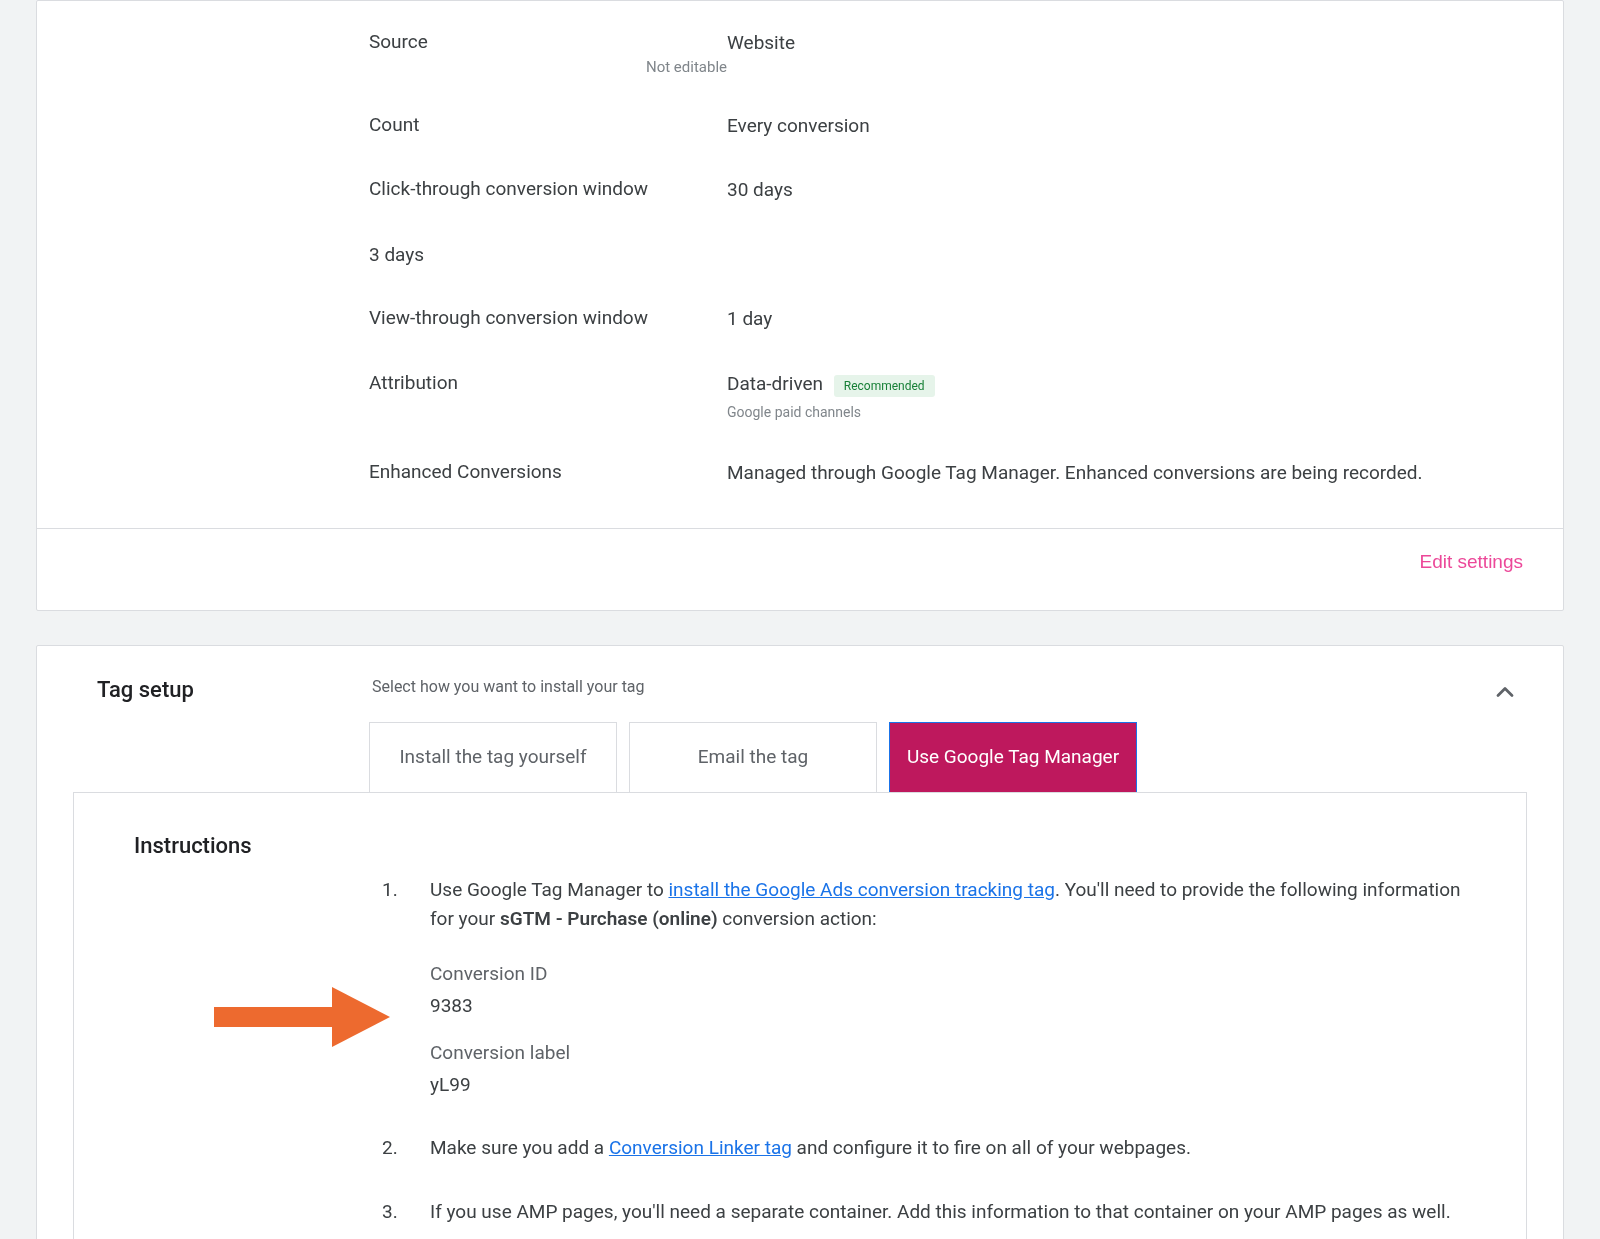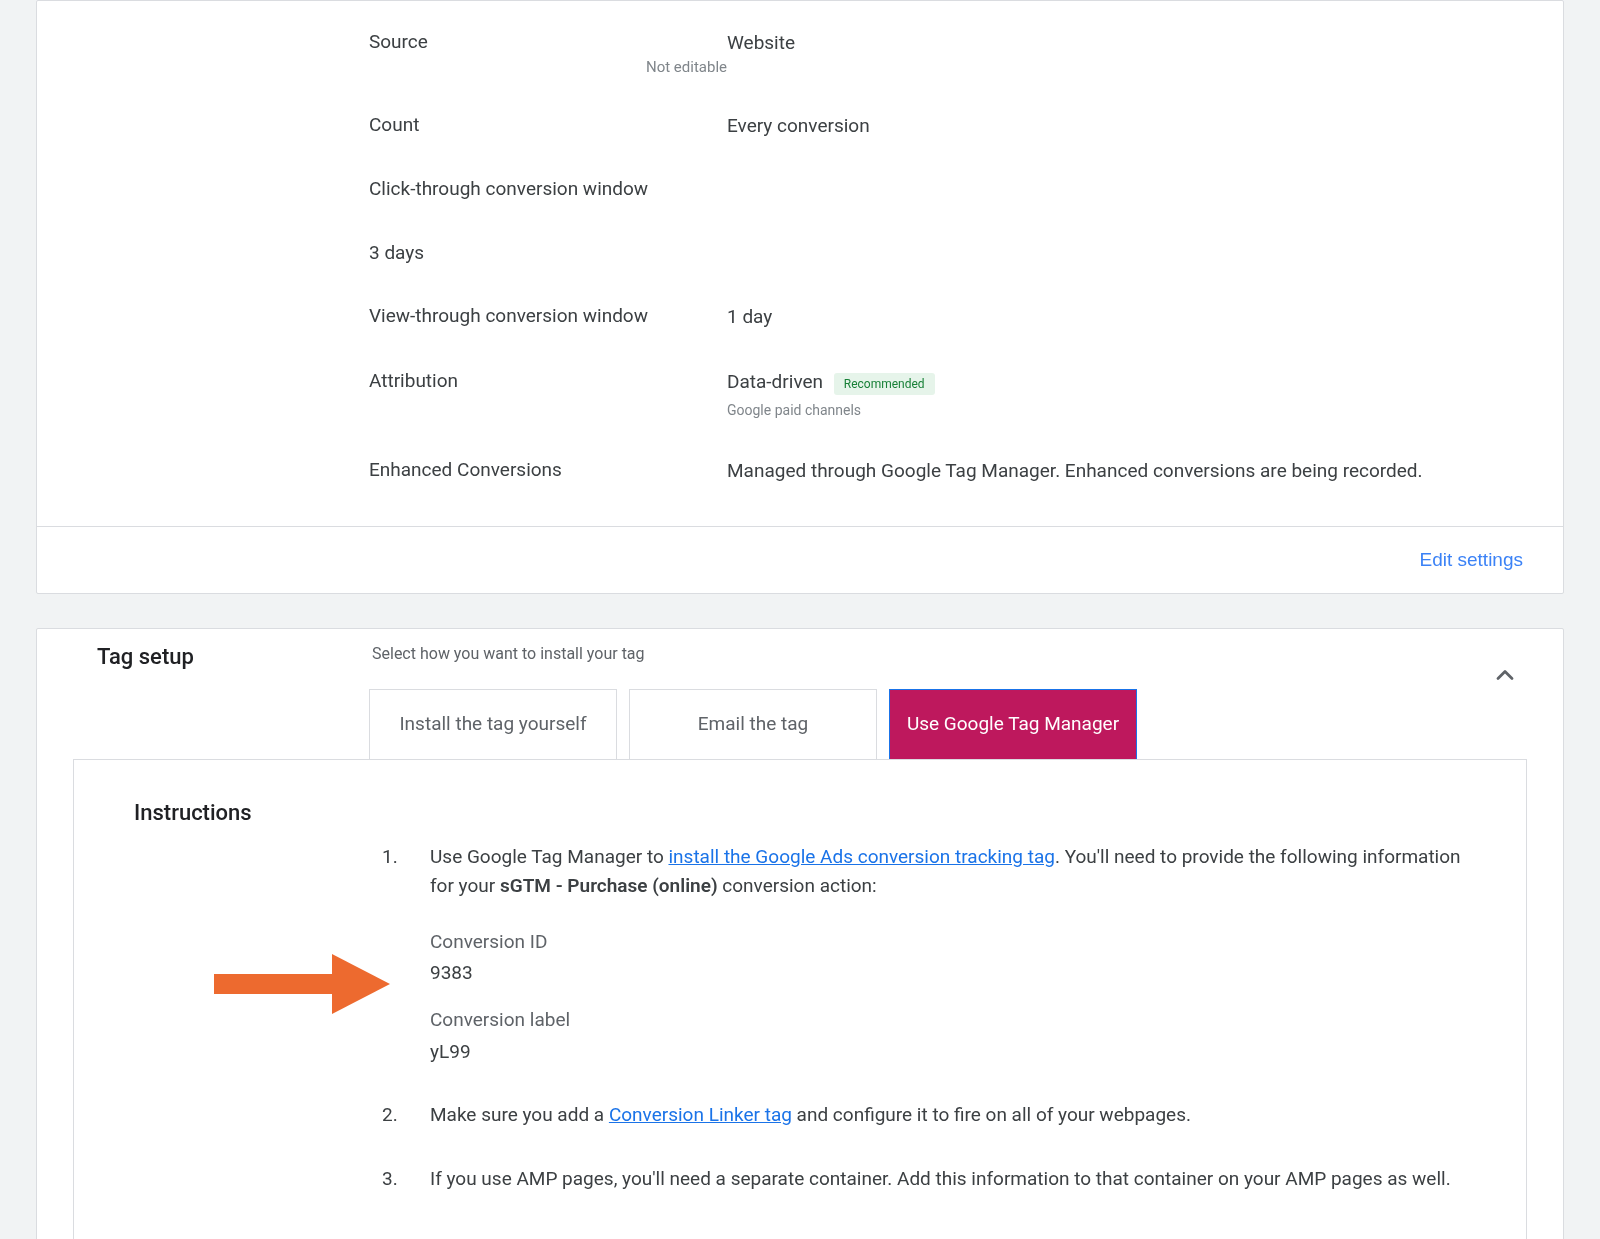--- a/index.html
+++ b/index.html
@@ -11,21 +11,21 @@
     font-size: 18px;
   }
   .page { padding: 0 36px 40px 36px; }
   .card {
     background: #fff;
     border: 1px solid #dadce0;
     border-radius: 2px;
     width: 100%;
   }
   
-  .settings-card { padding: 28px 0 0 0; margin-top: 0; }
+  .settings-card { padding: 28px 0 15px 0; margin-top: 0; }
   .settings-inner { padding: 0 60px 40px 332px; }
   .row { display: flex; align-items: flex-start; margin-bottom: 36px; }
   .row:last-child { margin-bottom: 0; }
   .label-col { width: 358px; flex: 0 0 358px; }
   .label-col .lbl { color: #3c4043; font-size: 19px; line-height: 1.4; }
   .label-col .sub { color: #80868b; font-size: 15px; margin-top: 2px; text-align: right; }
   .value-col { flex: 1; color: #3c4043; font-size: 19px; line-height: 1.5; }
   .value-col .sub { color: #80868b; font-size: 14px; margin-top: 4px; }
   .badge {
     display: inline-block;
@@ -36,31 +36,31 @@
     font-size: 12px;
     margin-left: 6px;
     vertical-align: baseline;
   }
   .card-footer {
     border-top: 1px solid #dadce0;
     padding: 22px 40px;
     text-align: right;
   }
   .link-btn {
-    color: #3b82f6;
+    color: #ec4899;
     font-size: 19px;
     font-weight: 500;
     cursor: pointer;
     background: none;
     border: none;
   }
 
   
   .tagsetup-card { margin-top: 34px; position: relative; }
-  .tagsetup-header { display: flex; align-items: flex-start; padding: 15px 60px 20px 60px; }
+  .tagsetup-header { display: flex; align-items: flex-start; padding: 31px 60px 20px 60px; }
   .tagsetup-title { width: 275px; font-size: 22px; font-weight: 500; color: #202124; }
   .tagsetup-subtitle { color: #5f6368; font-size: 16px; flex: 1; }
   .chevron { position: absolute; right: 44px; top: 32px; cursor: pointer; }
   .chevron svg { width: 28px; height: 28px; }
   .tabs-row { display: flex; gap: 12px; padding: 0 0 0 332px; }
   .tab {
     width: 248px; height: 70px;
     display: flex; align-items: center; justify-content: center;
     text-align: center;
     font-size: 19px; line-height: 1.3;
@@ -133,20 +133,23 @@
         </div>
         <div class="value-col">
           <span>Every conversion</span>
         </div>
       </div>
 
       <div class="row">
         <div class="label-col">
           <div class="lbl">Click-through conversion window</div>
         </div>
+        <div class="value-col">
+          <span>30 days</span>
+        </div>
       </div>
 
       <div class="row">
         <div class="value-col">
           <span>3 days</span>
         </div>
       </div>
 
       <div class="row">
         <div class="label-col">

